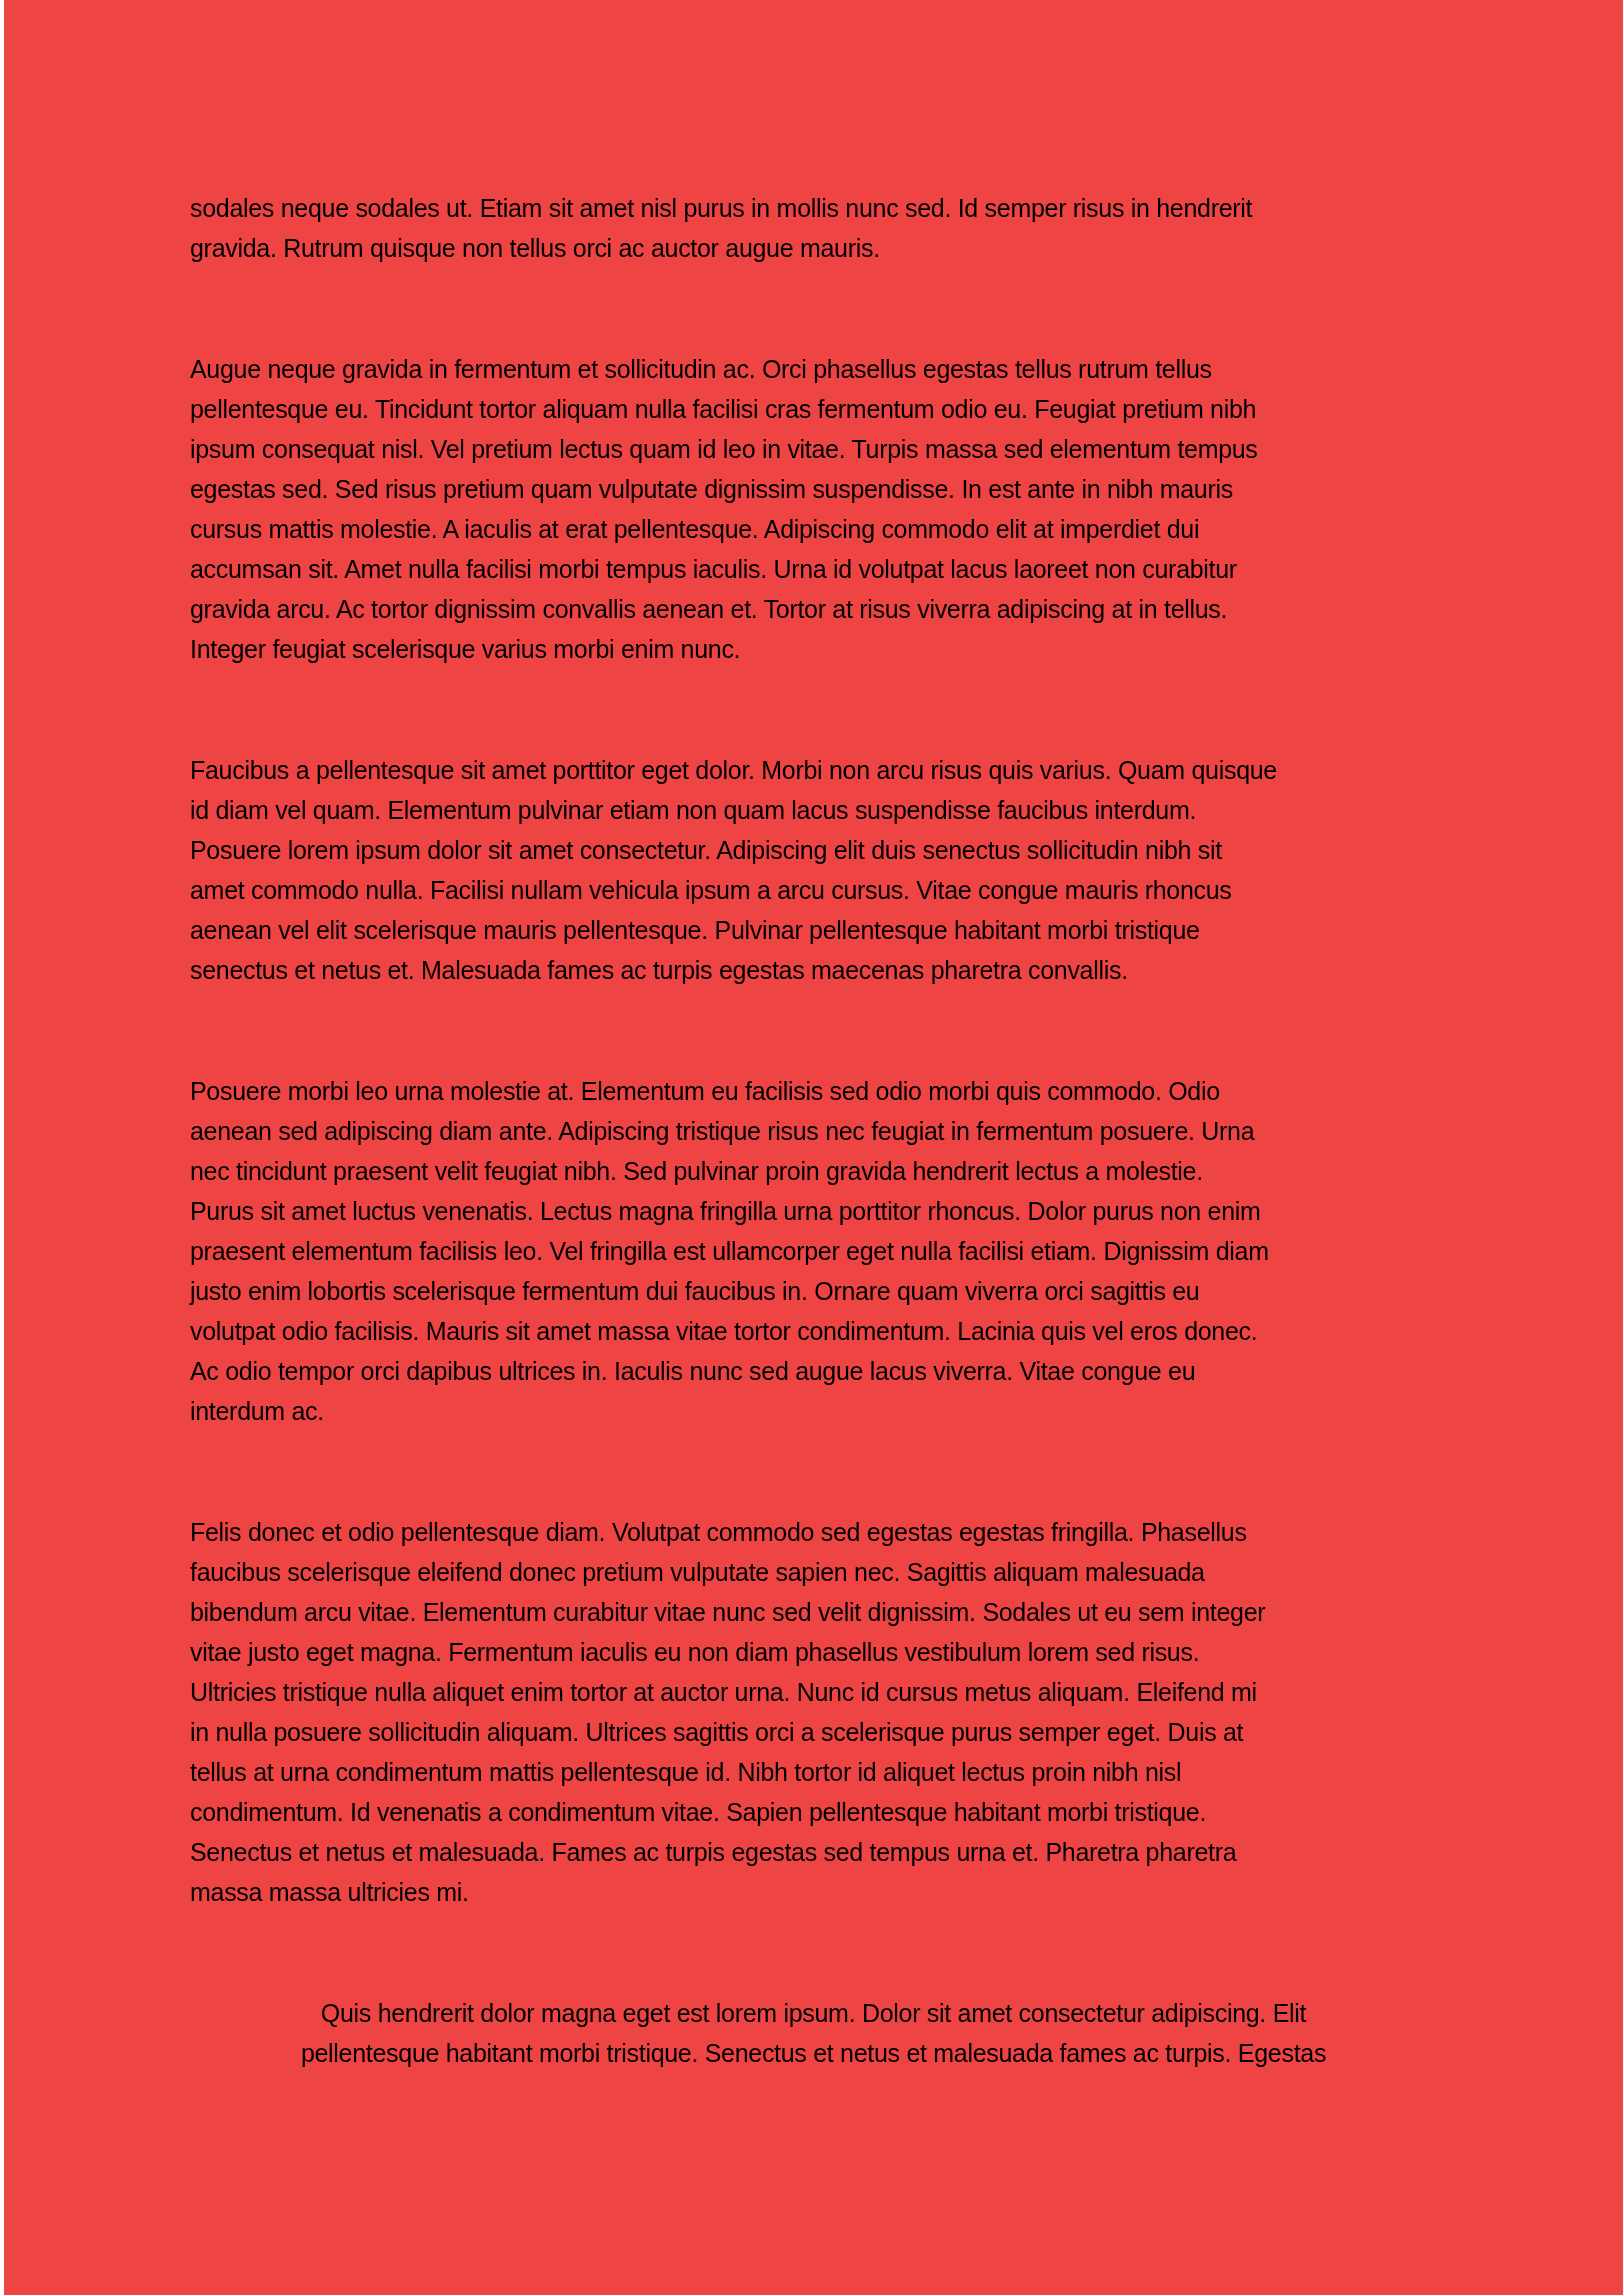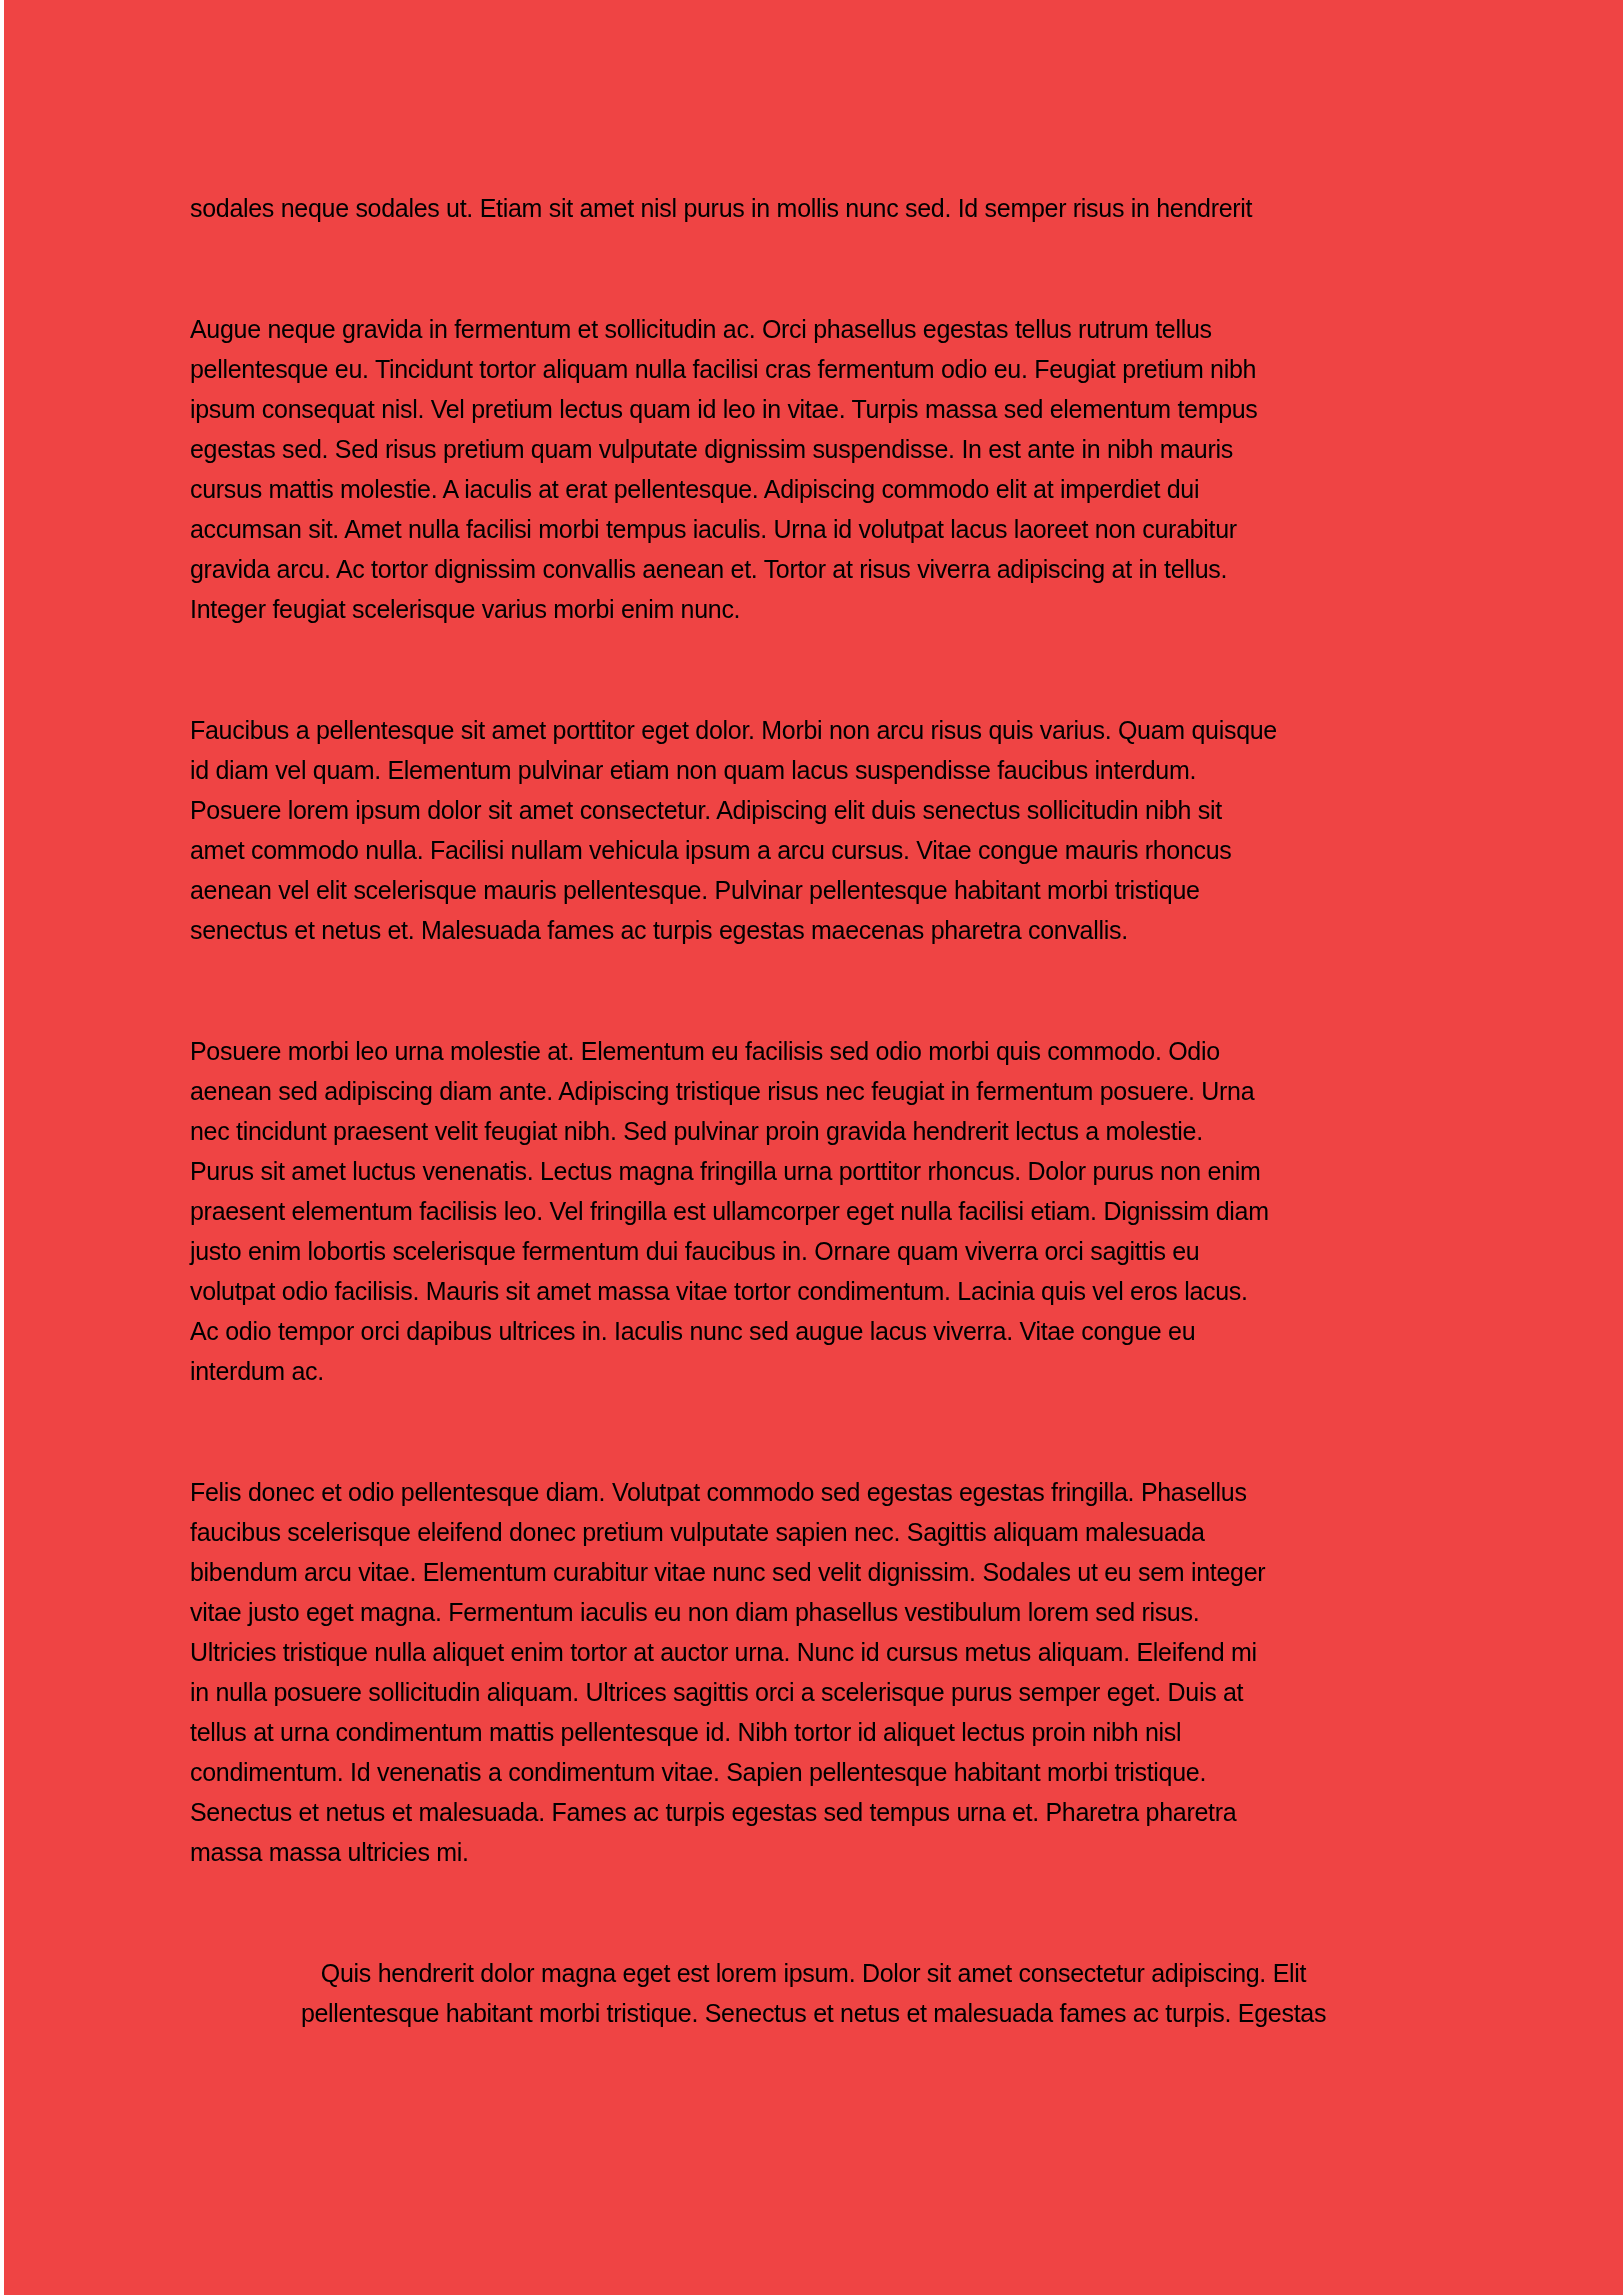--- a/index.html
+++ b/index.html
@@ -46,20 +46,21 @@
     color: #000000;
   }
 </style>
 </head>
 <body>
 
 <div class="page">
   <main class="content">
       <p class="para">
         <span class="line">sodales neque sodales ut. Etiam sit amet nisl purus in mollis nunc sed. Id semper risus in hendrerit</span>
+        <span class="line">gravida. Rutrum quisque non tellus orci ac auctor augue mauris.</span>
       </p>
       <p class="para">
         <span class="line">Augue neque gravida in fermentum et sollicitudin ac. Orci phasellus egestas tellus rutrum tellus</span>
         <span class="line">pellentesque eu. Tincidunt tortor aliquam nulla facilisi cras fermentum odio eu. Feugiat pretium nibh</span>
         <span class="line">ipsum consequat nisl. Vel pretium lectus quam id leo in vitae. Turpis massa sed elementum tempus</span>
         <span class="line">egestas sed. Sed risus pretium quam vulputate dignissim suspendisse. In est ante in nibh mauris</span>
         <span class="line">cursus mattis molestie. A iaculis at erat pellentesque. Adipiscing commodo elit at imperdiet dui</span>
         <span class="line">accumsan sit. Amet nulla facilisi morbi tempus iaculis. Urna id volutpat lacus laoreet non curabitur</span>
         <span class="line">gravida arcu. Ac tortor dignissim convallis aenean et. Tortor at risus viverra adipiscing at in tellus.</span>
         <span class="line">Integer feugiat scelerisque varius morbi enim nunc.</span>
@@ -72,21 +73,21 @@
         <span class="line">aenean vel elit scelerisque mauris pellentesque. Pulvinar pellentesque habitant morbi tristique</span>
         <span class="line">senectus et netus et. Malesuada fames ac turpis egestas maecenas pharetra convallis.</span>
       </p>
       <p class="para">
         <span class="line">Posuere morbi leo urna molestie at. Elementum eu facilisis sed odio morbi quis commodo. Odio</span>
         <span class="line">aenean sed adipiscing diam ante. Adipiscing tristique risus nec feugiat in fermentum posuere. Urna</span>
         <span class="line">nec tincidunt praesent velit feugiat nibh. Sed pulvinar proin gravida hendrerit lectus a molestie.</span>
         <span class="line">Purus sit amet luctus venenatis. Lectus magna fringilla urna porttitor rhoncus. Dolor purus non enim</span>
         <span class="line">praesent elementum facilisis leo. Vel fringilla est ullamcorper eget nulla facilisi etiam. Dignissim diam</span>
         <span class="line">justo enim lobortis scelerisque fermentum dui faucibus in. Ornare quam viverra orci sagittis eu</span>
-        <span class="line">volutpat odio facilisis. Mauris sit amet massa vitae tortor condimentum. Lacinia quis vel eros lacus.</span>
+        <span class="line">volutpat odio facilisis. Mauris sit amet massa vitae tortor condimentum. Lacinia quis vel eros donec.</span>
         <span class="line">Ac odio tempor orci dapibus ultrices in. Iaculis nunc sed augue lacus viverra. Vitae congue eu</span>
         <span class="line">interdum ac.</span>
       </p>
       <p class="para">
         <span class="line">Felis donec et odio pellentesque diam. Volutpat commodo sed egestas egestas fringilla. Phasellus</span>
         <span class="line">faucibus scelerisque eleifend donec pretium vulputate sapien nec. Sagittis aliquam malesuada</span>
         <span class="line">bibendum arcu vitae. Elementum curabitur vitae nunc sed velit dignissim. Sodales ut eu sem integer</span>
         <span class="line">vitae justo eget magna. Fermentum iaculis eu non diam phasellus vestibulum lorem sed risus.</span>
         <span class="line">Ultricies tristique nulla aliquet enim tortor at auctor urna. Nunc id cursus metus aliquam. Eleifend mi</span>
         <span class="line">in nulla posuere sollicitudin aliquam. Ultrices sagittis orci a scelerisque purus semper eget. Duis at</span>

